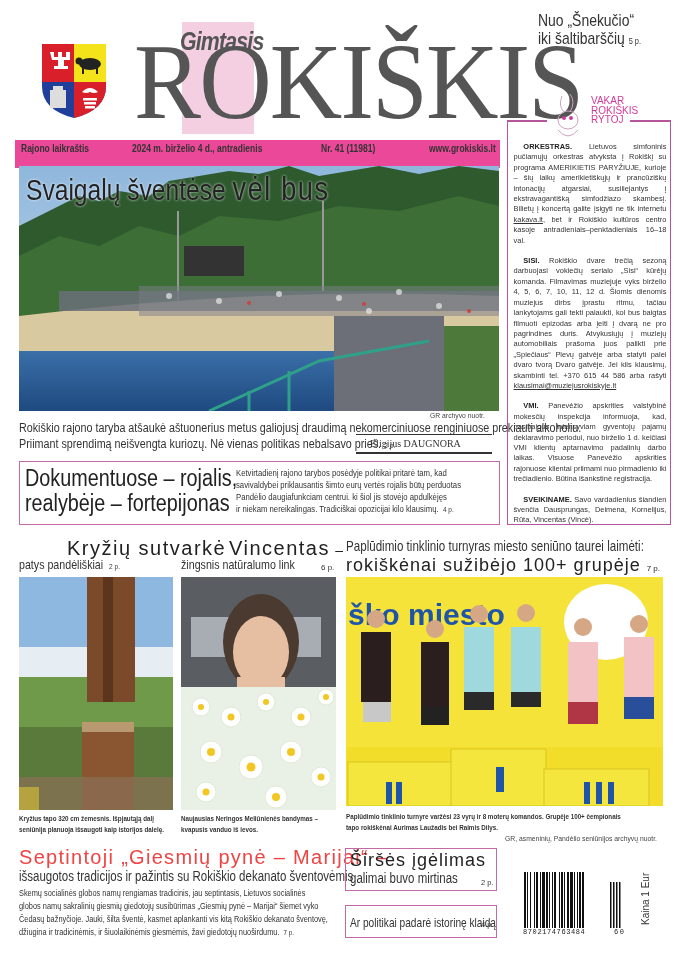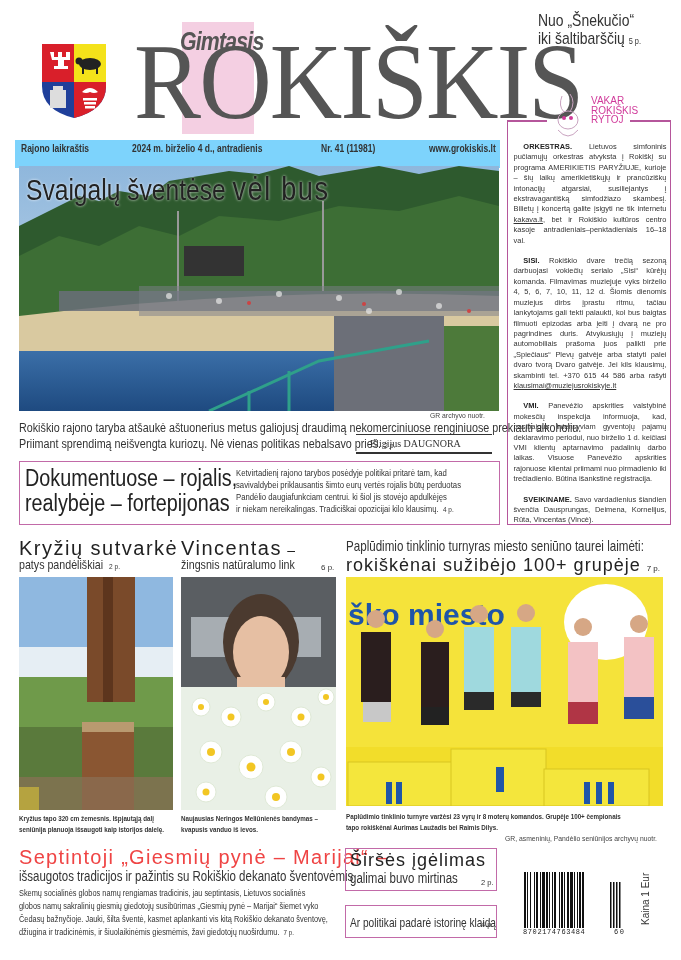--- a/index.html
+++ b/index.html
@@ -10,21 +10,21 @@
   
   #coat { left: 38px; top: 40px; width: 72px; height: 80px; }
   #pinkbox { left: 182px; top: 22px; width: 72px; height: 112px; background: #f4cfe2; }
   #gimtasis { left: 180px; top: 26px; font-family: "Liberation Sans", sans-serif; font-style: italic; font-weight: bold; font-size: 26px; color: #555; letter-spacing: -1px; transform: scaleX(0.82); transform-origin: left top; }
   #rokiskis { left: 134px; top: 28px; font-family: "Liberation Serif", serif; font-size: 108px; color: #555; letter-spacing: -2px; line-height: 1; transform: scaleX(0.93); transform-origin: left top; }
 
   #teaser-top { left: 538px; top: 12px; font-size: 17px; line-height: 18px; color: #333; transform: scaleX(0.82); transform-origin: left top; }
   #teaser-top .pg { font-size: 9px; }
 
   
-  #infobar { left: 15px; top: 140px; width: 485px; height: 28px; background: #7dd3fc; font-size: 10px; font-weight: bold; color: #333; }
+  #infobar { left: 15px; top: 140px; width: 485px; height: 28px; background: #ec4899; font-size: 10px; font-weight: bold; color: #333; }
   #infobar span { position: absolute; top: 3px; transform: scaleX(0.85); transform-origin: left top; white-space: nowrap; }
 
   
   #sidebar { left: 507px; top: 120px; width: 164px; height: 405px; border: 1.5px solid #b5569b; border-top: none; }
   #sidebar-top-left { left: 507px; top: 120px; width: 40px; height: 1.5px; background: #b5569b; }
   #sidebar-top-right { left: 630px; top: 120px; width: 41px; height: 1.5px; background: #b5569b; }
   #rabbit { left: 548px; top: 92px; width: 40px; height: 48px; }
   #vsr { left: 591px; top: 96px; font-size: 10px; line-height: 9.5px; color: #d03a9a; }
   #sidebar-body { left: 512px; top: 142px; width: 156px; font-size: 7.6px; line-height: 10.4px; color: #333; }
   #sidebar-body p { text-indent: 10px; text-align: justify; margin-bottom: 10px; transform: scaleX(0.98); }
@@ -42,21 +42,21 @@
   #author { left: 370px; top: 438px; font-family: "Liberation Serif", serif; font-size: 10px; color: #333; }
   #author-rule2 { left: 356px; top: 452px; width: 136px; height: 1.5px; background: #333; }
 
   
   #dokbox { left: 19px; top: 461px; width: 481px; height: 64px; border: 1.5px solid #c26aa8; }
   #dokhead { left: 25px; top: 466px; font-size: 23px; line-height: 25px; color: #222; transform: scaleX(0.86); transform-origin: left top; white-space: nowrap; }
   #doktext { left: 236px; top: 467px; font-size: 9px; line-height: 12px; color: #333; transform: scaleX(0.86); transform-origin: left top; white-space: nowrap; }
   #doktext .pg { font-size: 7.5px; }
 
   
-  .h3head { font-size: 20px; line-height: 21px; color: #222; letter-spacing: 1.5px; white-space: nowrap; }
+  .h3head { font-size: 20px; line-height: 21px; color: #222; letter-spacing: 1.5px; white-space: nowrap; margin-left: 48px; }
   .h3sub { font-size: 13px; line-height: 14px; color: #333; white-space: nowrap; transform: scaleX(0.82); transform-origin: left top; }
   .pg8 { font-size: 8px; }
   #kryz-head { left: 19px; top: 538px; }
   #kryz-sub { left: 19px; top: 558px; }
   #hidro-head { left: 181px; top: 538px; }
   #hidro-sub { left: 181px; top: 558px; }
   #hidro-pg { left: 321px; top: 563px; font-size: 8px; color: #333; }
   #plaz-head { left: 346px; top: 538px; font-size: 14.5px; color: #333; white-space: nowrap; transform: scaleX(0.8); transform-origin: left top; }
   #plaz-sub { left: 346px; top: 555px; font-size: 18px; color: #222; white-space: nowrap; letter-spacing: 1px; }
   #plaz-sub .pg { font-size: 8px; letter-spacing: 0; }

